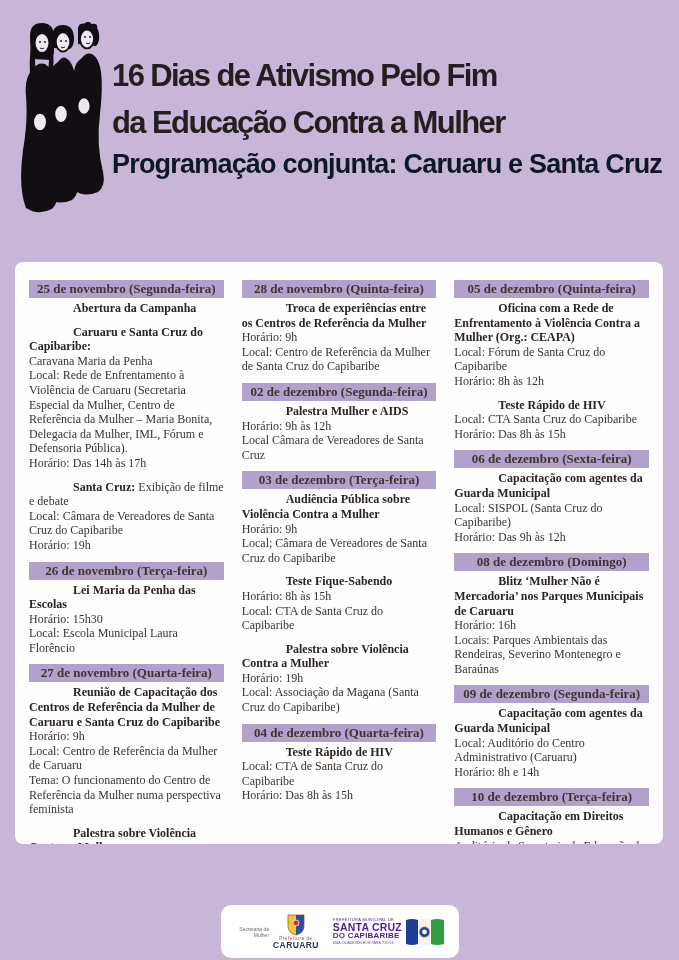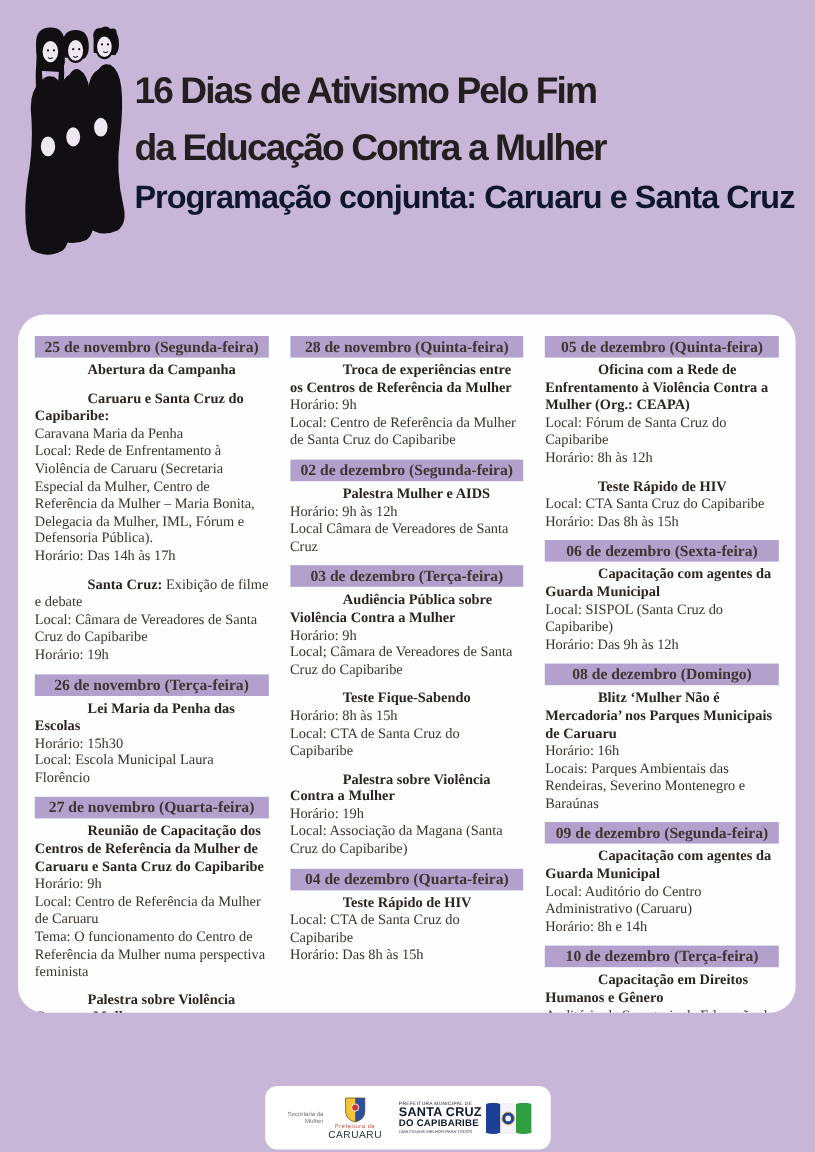--- a/index.html
+++ b/index.html
@@ -22,21 +22,21 @@
   }
   .subtitle{
     font-family:"Liberation Sans", sans-serif;
     font-weight:bold;font-size:27px;line-height:36px;
     letter-spacing:-0.8px;color:#0f172a;white-space:nowrap;
   }
 
   
   .card{
     position:absolute;left:15px;top:262px;width:648px;height:582px;
-    background:#fefefe;border-radius:22px;
+    background:#fefefe;border-radius:8px;
     box-sizing:border-box;padding:18px 14px 10px 14px;
     overflow:hidden;
   }
   .cols{display:grid;grid-template-columns:1fr 1fr 1fr;column-gap:18px;}
   .col{min-width:0;}
   .sec{margin:0;}
   .date-bar{
     background:#b3a1cd;color:#3d352f;
     font-weight:bold;font-size:13px;line-height:16px;
     text-align:center;padding:1px 2px;
@@ -53,23 +53,23 @@
   .footer-card{
     position:absolute;left:50%;top:905px;transform:translateX(-50%);
     width:238px;height:53px;background:#fff;border-radius:10px;
     display:flex;align-items:center;justify-content:center;gap:14px;
   }
   .logo{display:flex;align-items:center;font-family:"Liberation Sans", sans-serif;}
   .logo-caruaru{gap:4px;}
   .sec-mulher{font-size:5px;color:#6b6b6b;text-align:right;line-height:6px;width:34px;}
   .caruaru-stack{display:flex;flex-direction:column;align-items:center;line-height:1;}
   .pref-de{font-size:4.5px;color:#c0392b;letter-spacing:0.6px;margin-top:1px;}
-  .caruaru-name{font-size:8.5px;font-weight:normal;color:#2c3640;letter-spacing:0.4px;}
+  .caruaru-name{font-size:8.5px;font-weight:bold;color:#2c3640;letter-spacing:0.4px;}
   .logo-sc{gap:4px;}
-  .sc-text{display:flex;flex-direction:column;line-height:1;color:#0f172a;}
+  .sc-text{display:flex;flex-direction:column;line-height:1;color:#4c1d95;}
   .sc-small{font-size:4px;letter-spacing:0.3px;}
   .sc-big{font-size:10.5px;font-weight:bold;letter-spacing:0.2px;}
   .sc-mid{font-size:8px;font-weight:bold;letter-spacing:0.2px;}
   .sc-tag{font-size:3.5px;margin-top:1.5px;opacity:0.85;}
 </style>
 </head>
 <body>
 
 <div class="poster">
 

